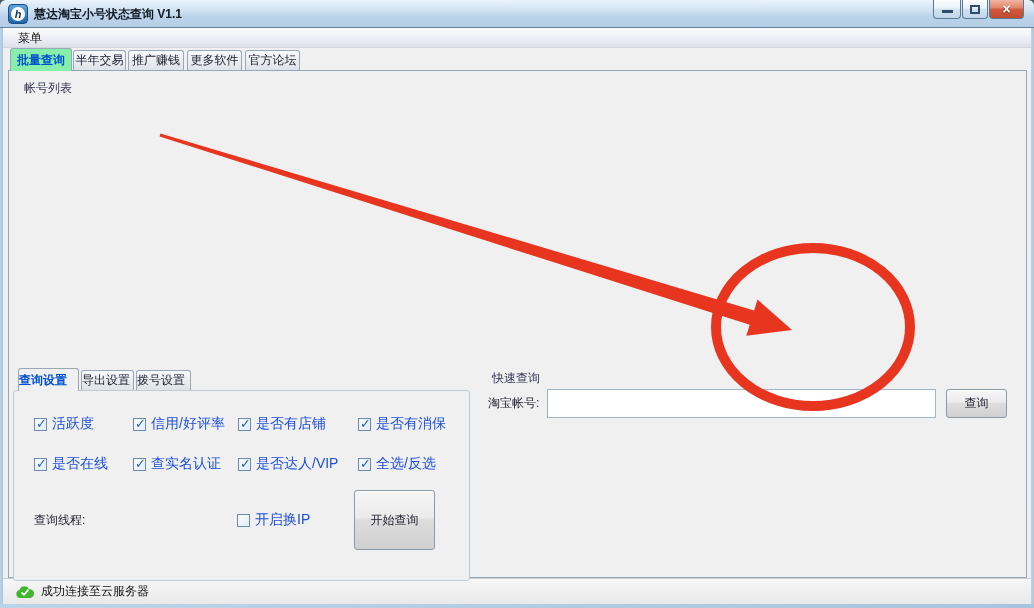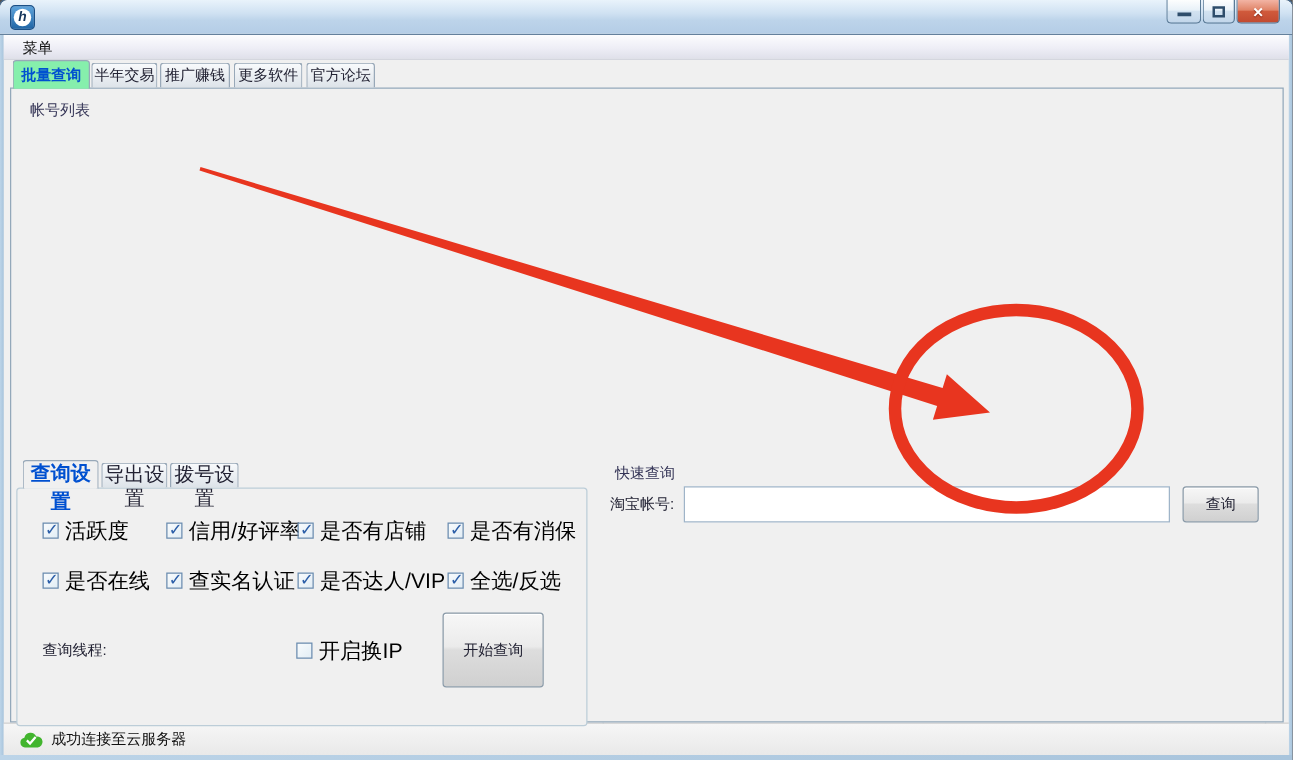--- a/index.html
+++ b/index.html
@@ -62,26 +62,26 @@
   
   #statpanel { left:22px; top:319px; width:750px; height:39px; background:#fafafa;
     border:1px solid #c5ccd4; border-radius:2px; }
   .stat { position:absolute; top:0; height:37px; line-height:37px; font-size:12px; font-weight:bold; white-space:nowrap; }
   .stat .v { margin-left:4px; }
   
   .btn { border:1px solid #8a9aa8; border-radius:3px; color:#223;
     background:linear-gradient(180deg,#f7f7f7,#ebebeb 45%,#dddddd 50%,#d0d0d0);
     box-shadow:inset 0 1px 0 #fff; font-size:12px; display:flex; align-items:center; justify-content:center; cursor:default; }
   
-  .stab { height:20px; line-height:19px; text-align:center; font-size:16px; color:#223;
+  .stab { height:20px; line-height:19px; text-align:left; font-size:12px; color:#223;
     border:1px solid #98a8b8; border-bottom:none; border-radius:3px 3px 0 0;
     background:linear-gradient(180deg,#f8fafc,#dde3e9); z-index:3; top:370px; }
   .stab.active { top:368px; height:23px; line-height:22px; background:#f0f0f0; color:#0050d0; font-weight:bold; z-index:4; }
   #tip { left:202px; top:370px; height:20px; line-height:20px; font-size:12px; font-weight:bold; }
-  .cbitem { display:flex; align-items:center; gap:5px; height:16px; font-size:17px; color:#000000; white-space:nowrap;justify-content:center; }
+  .cbitem { display:flex; align-items:center; gap:5px; height:16px; font-size:14px; color:#1d4ed8; white-space:nowrap;justify-content:center; }
   .cb { display:inline-block; width:13px; height:13px; border:1px solid #6a8cb0; position:relative;
     background:linear-gradient(135deg,#f8fbfd,#e2edf5); flex:0 0 auto; }
   .cb.checked::after { content:"\2713"; position:absolute; left:1px; top:-3px; font-size:13px; font-weight:bold; color:#2d5fa8; }
   .txt { border:1px solid #9fb4c8; background:#fff; font-size:12px; padding:0 4px; font-family:inherit; color:#222; }
   .flabel { font-size:12px; color:#223; white-space:nowrap; }
   
   #qtable { left:488px; top:425px; width:520px; display:grid;
     grid-template-columns:58px 118px 53px 69px 69px 69px 70px; grid-auto-rows:20px; gap:2px;
     background:#fff; font-size:12px; color:#1a1a1a; }
   #qtable .c { border:1px solid #e8e2b8; background:#fff; display:flex; align-items:center; padding:0 4px; overflow:hidden; }
@@ -101,20 +101,21 @@
 <div id="window">
 
   <div class="abs edge" style="left:0;top:28px;width:3px;height:576px;"></div>
   <div class="abs edge" style="left:1031px;top:28px;width:3px;height:576px;"></div>
   <div class="abs edge" style="left:0;top:604px;width:1034px;height:4px;"></div>
 
   <div class="abs" id="titlebar">
     <div class="abs" id="app-icon">
         <span class="circle">h</span>
       </div>
+    <div class="abs" id="title-text">慧达淘宝小号状态查询 V1.1</div>
     <div class="abs winbtn" style="left:933px;width:28px;">
         <span class="minbar"></span>
       </div>
     <div class="abs winbtn" style="left:962px;width:26px;">
         <span class="maxbox"></span>
       </div>
     <div class="abs winbtn close" style="left:989px;width:35px;">
         <span class="closex">×</span>
       </div>
   </div>

